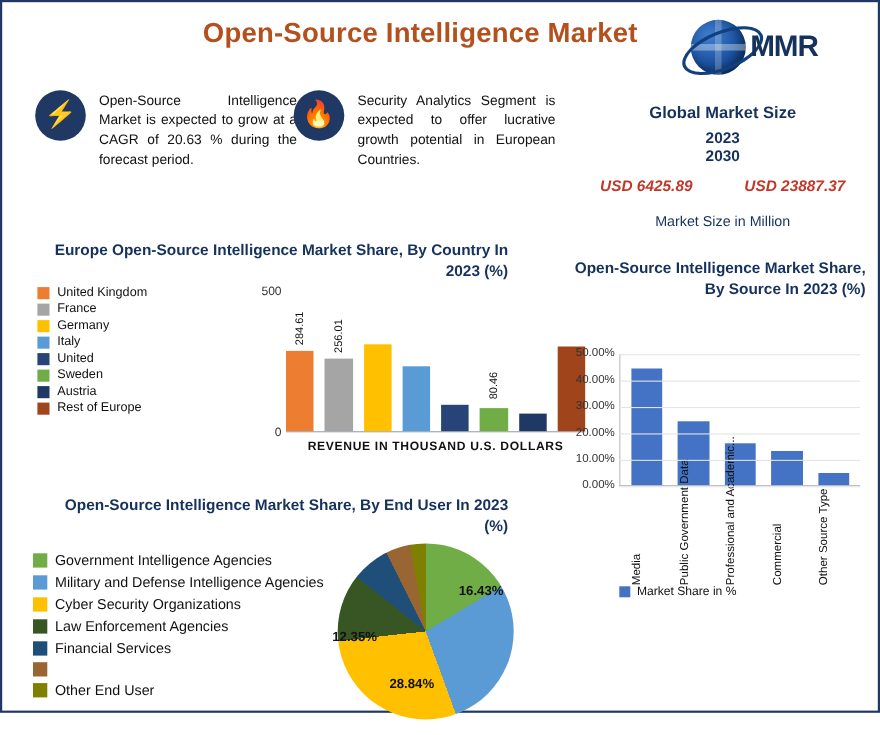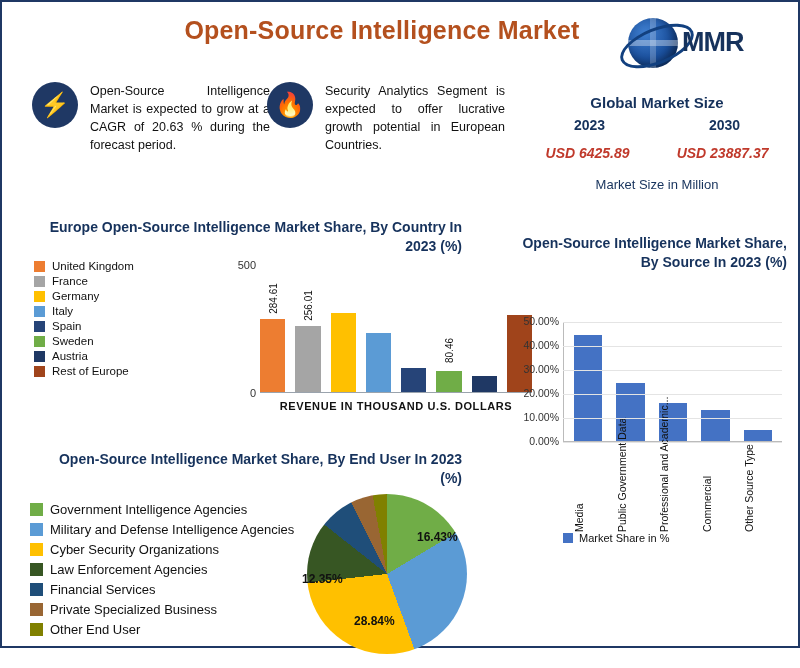--- a/index.html
+++ b/index.html
@@ -60,21 +60,21 @@
   .callout p{
     margin:0;font-size:12.5px;line-height:1.45;text-align:justify;color:#111;
   }
   #callout-1{left:30px;top:80px;width:245px;}
   #callout-1 p{width:180px;}
   #callout-2{left:265px;top:80px;width:245px;}
   #callout-2 p{width:180px;}
   
   .msize{position:absolute;left:520px;top:92px;width:270px;text-align:center;}
   .msize .hd{font-size:15px;font-weight:bold;color:#16325c;}
-  .msize .yrs{display:flex;justify-content:space-around;margin-top:6px;font-size:14px;font-weight:bold;color:#16325c;}
+  .msize .yrs{display:flex;justify-content:space-around;margin-top:6px;font-size:14px;font-weight:bold;color:#16325c;flex-direction:column;}
   .msize .vals{display:flex;justify-content:space-around;margin-top:12px;font-size:14px;font-weight:bold;color:#c0392b;font-style:italic;}
   .msize .unit{margin-top:16px;font-size:13px;color:#16325c;}
   
   .sec-title{
     position:absolute;font-size:14px;font-weight:bold;color:#16325c;text-align:right;line-height:1.35;
   }
   #title-europe{left:40px;top:216px;width:420px;}
   #title-source{left:505px;top:232px;width:280px;}
   #title-enduser{left:40px;top:448px;width:420px;}
   
@@ -195,21 +195,21 @@
       <div class="li">
         <span class="sw" style="background: rgb(255, 192, 0);"></span>
         <span class="lb">Germany</span>
       </div>
       <div class="li">
         <span class="sw" style="background: rgb(91, 155, 213);"></span>
         <span class="lb">Italy</span>
       </div>
       <div class="li">
         <span class="sw" style="background: rgb(38, 68, 120);"></span>
-        <span class="lb">Spain</span>
+        <span class="lb">United</span>
       </div>
       <div class="li">
         <span class="sw" style="background: rgb(112, 173, 71);"></span>
         <span class="lb">Sweden</span>
       </div>
       <div class="li">
         <span class="sw" style="background: rgb(31, 56, 100);"></span>
         <span class="lb">Austria</span>
       </div>
       <div class="li">
@@ -305,21 +305,20 @@
       <div class="li">
         <span class="sw" style="background: rgb(55, 86, 35);"></span>
         <span class="lb">Law Enforcement Agencies</span>
       </div>
       <div class="li">
         <span class="sw" style="background: rgb(31, 78, 121);"></span>
         <span class="lb">Financial Services</span>
       </div>
       <div class="li">
         <span class="sw" style="background: rgb(153, 102, 51);"></span>
-        <span class="lb">Private Specialized Business</span>
       </div>
       <div class="li">
         <span class="sw" style="background: rgb(128, 128, 0);"></span>
         <span class="lb">Other End User</span>
       </div>
     </div>
   <div id="chart-pie">
     <div class="disc" style="background: conic-gradient(rgb(112, 173, 71) 0deg, rgb(112, 173, 71) 59.15deg, rgb(91, 155, 213) 59.15deg, rgb(91, 155, 213) 159.95deg, rgb(255, 192, 0) 159.95deg, rgb(255, 192, 0) 263.77deg, rgb(55, 86, 35) 263.77deg, rgb(55, 86, 35) 308.23deg, rgb(31, 78, 121) 308.23deg, rgb(31, 78, 121) 333.43deg, rgb(153, 102, 51) 333.43deg, rgb(153, 102, 51) 349.63deg, rgb(128, 128, 0) 349.63deg, rgb(128, 128, 0) 360deg);"></div>
   </div>
   <div class="pielab" id="pl-1">16.43%</div>

